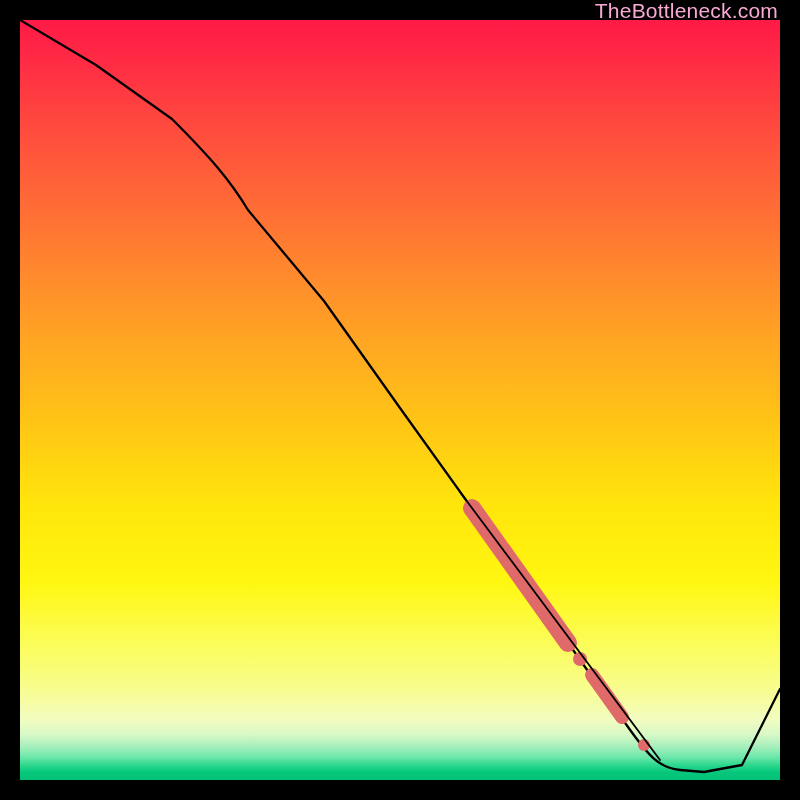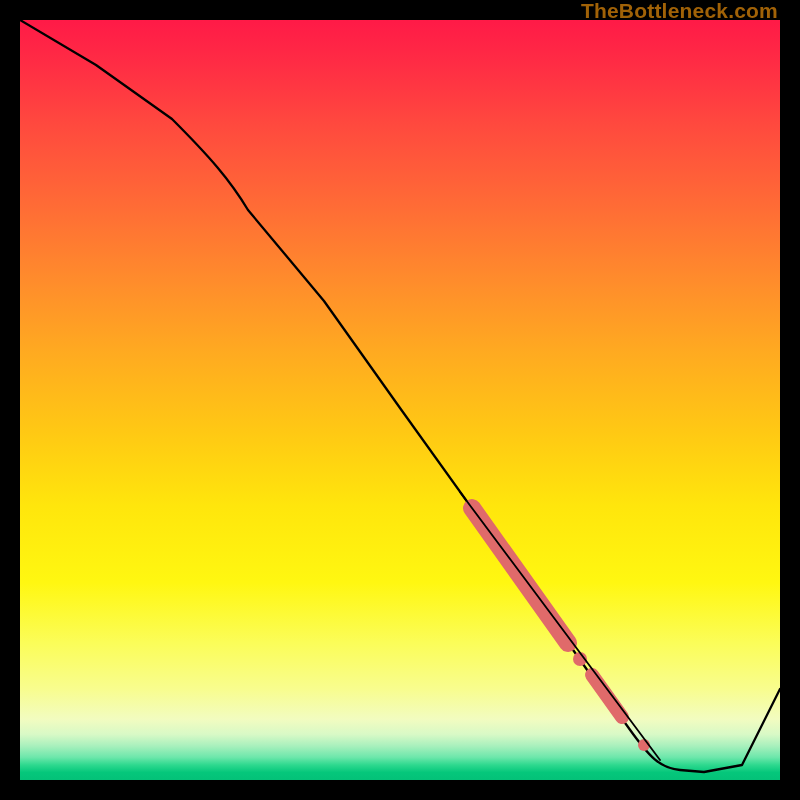--- a/index.html
+++ b/index.html
@@ -54,23 +54,23 @@
     );
   }
   .svg-layer {
     position: absolute;
     inset: 0;
   }
   .watermark {
     position: absolute;
     top: 0;
     right: 22px;
-    color: #a16207;
+    color: #f9a8d4;
     font-size: 21px;
-    font-weight: 700;
+    font-weight: 400;
     letter-spacing: 0.2px;
     line-height: 22px;
     user-select: none;
   }
 </style>
 </head>
 <body>
 
 <div class="frame">
 

